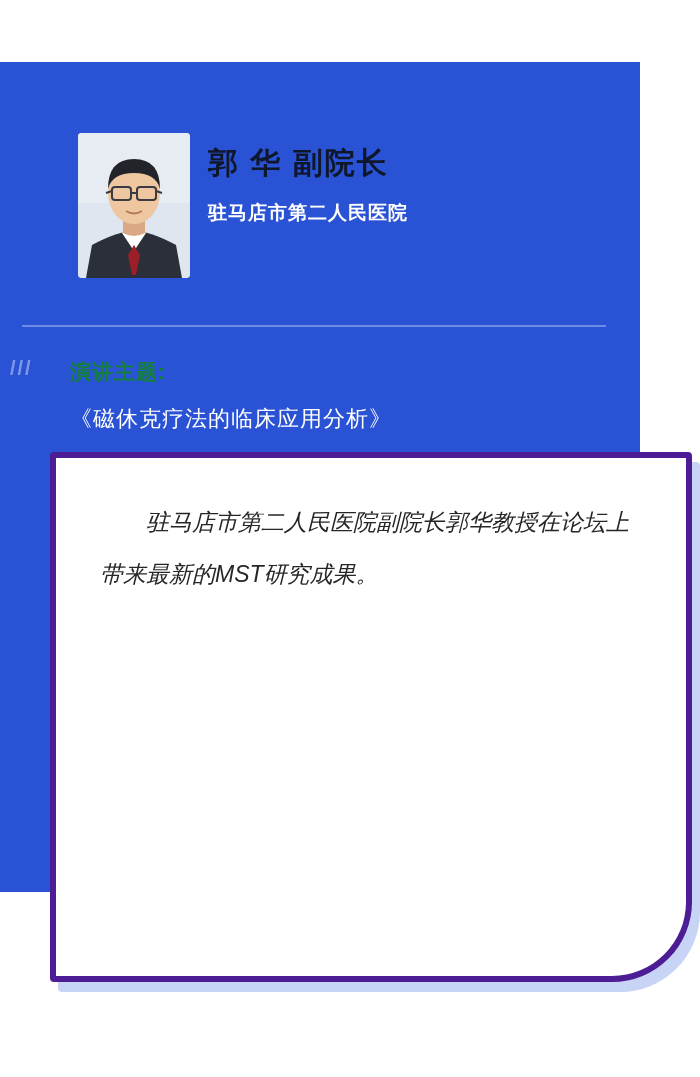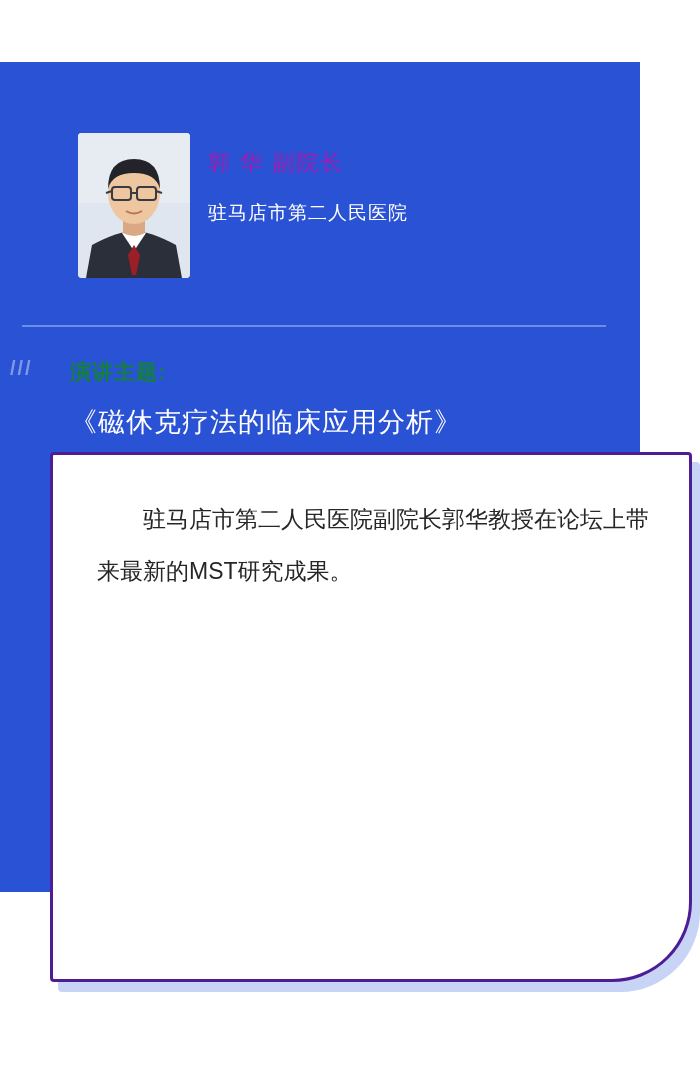--- a/index.html
+++ b/index.html
@@ -54,33 +54,34 @@
     background: #cfd8e6;
   }
   .avatar svg { display: block; width: 112px; height: 145px; }
 
   .speaker-text {
     position: absolute;
     left: 130px;
     top: 10px;
   }
   .speaker-name {
-    font-size: 22px;
-    font-weight: normal;
-    color: #a21caf;
+    font-size: 30px;
+    font-weight: bold;
+    color: #0f172a;
     letter-spacing: 2px;
     line-height: 40px;
     white-space: pre;
   }
   .speaker-org {
     margin-top: 16px;
     font-size: 19px;
     color: #ffffff;
     letter-spacing: 1px;
     line-height: 28px;
+    font-weight: bold;
   }
 
   
   .divider {
     position: absolute;
     left: 22px;
     top: 325px;
     width: 584px;
     height: 2px;
     background: #6f8ce4;
@@ -107,21 +108,21 @@
     top: 358px;
     font-size: 21px;
     font-weight: bold;
     color: #15803d;
     letter-spacing: 1px;
   }
   .topic-title {
     position: absolute;
     left: 70px;
     top: 404px;
-    font-size: 27px;
+    font-size: 22px;
     color: #ffffff;
     letter-spacing: 1px;
   }
 
   
   .card-shadow {
     position: absolute;
     left: 58px;
     top: 462px;
     width: 642px;
@@ -129,23 +130,24 @@
     background: #c8d4f5;
     border-radius: 4px 4px 80px 4px;
   }
   .card {
     position: absolute;
     left: 50px;
     top: 452px;
     width: 642px;
     height: 530px;
     background: #ffffff;
-    border: 3px solid #4c1d95;
+    border: 6px solid #4c1d95;
     border-radius: 4px 4px 80px 4px;
     padding: 38px 40px 30px 44px;
+    font-style: italic;
   }
   .card p {
     font-size: 23px;
     line-height: 52px;
     color: #262626;
     text-indent: 46px;
     letter-spacing: 0px;
   }
 </style>
 </head>

